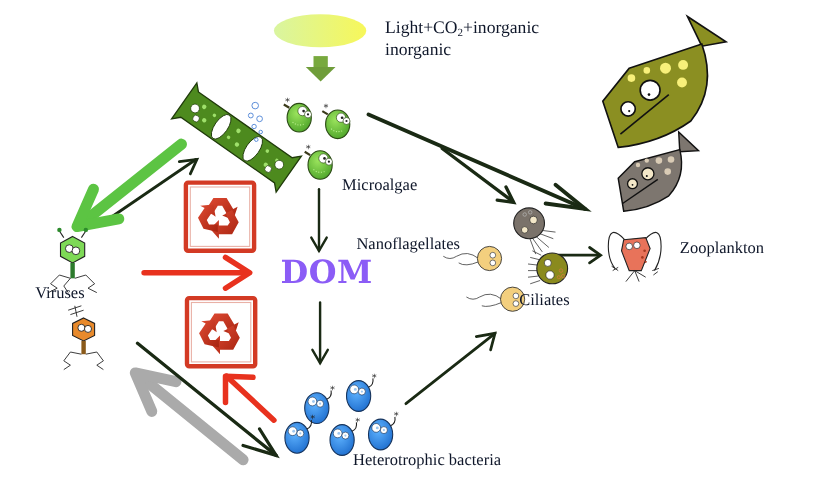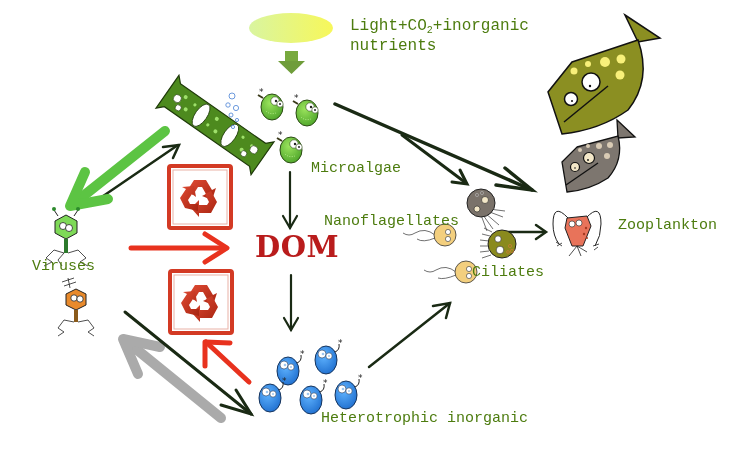--- a/index.html
+++ b/index.html
@@ -1,19 +1,19 @@
 <!DOCTYPE html>
 <html><head>
 <meta charset="utf-8">
 <style>
   html, body { margin: 0; padding: 0; background: #ffffff; }
   body { width: 754px; height: 458px; overflow: hidden; position: relative; font-family: "Liberation Serif", serif; }
   #stage { position: absolute; left: 0; top: 0; width: 754px; height: 458px; }
-  .lbl { position: absolute; font-family: Liberation Mono, monospace; color: #4d7c0f; font-size: 15px; line-height: 18px; white-space: nowrap; }
-  .lbl-dom { font-family: "DejaVu Serif", "Liberation Serif", serif; font-weight: bold; font-size: 29px; color: #b91c1c; letter-spacing: 0.5px; text-align: center; }
+  .lbl { position: absolute; font-family: Liberation Serif, serif; color: #0f172a; font-size: 15px; line-height: 18px; white-space: nowrap; }
+  .lbl-dom { font-family: "DejaVu Serif", "Liberation Serif", serif; font-weight: bold; font-size: 29px; color: #8b5cf6; letter-spacing: 0.5px; text-align: center; }
   sub { font-size: 10px; vertical-align: -3px; line-height: 0; }
 </style>
 </head>
 <body>
 
 <svg id="stage" width="754" height="458" viewBox="0 0 754 458" xmlns="http://www.w3.org/2000/svg">
   <defs>
     <linearGradient id="sunGrad" x1="0" y1="0" x2="1" y2="0">
       <stop offset="0" stop-color="#d9f5a0"></stop>
       <stop offset="1" stop-color="#f7f75a"></stop>
@@ -319,21 +319,21 @@
         <circle cx="588" cy="146" r="2"></circle>
         <circle cx="599" cy="146" r="3"></circle>
         <circle cx="610" cy="145" r="3"></circle>
         <circle cx="607" cy="156" r="3"></circle>
       </g>
   </g>
 </svg>
 
 <div class="lbl" style="left:350px; top:16px; font-size:16px; line-height:20px;">
   <span>Light+CO</span><sub>2</sub><span>+inorganic</span><br>
-  <span>nutrients</span>
+  <span>inorganic</span>
 </div>
 <div class="lbl" style="left:311px; top:160px;">Microalgae</div>
 <div class="lbl lbl-dom" style="left:255px; top:238px;">DOM</div>
 <div class="lbl" style="left:32px; top:258px;">Viruses</div>
 <div class="lbl" style="left:324px; top:213px;">Nanoflagellates</div>
 <div class="lbl" style="left:472px; top:264px;">Ciliates</div>
 <div class="lbl" style="left:618px; top:217px;">Zooplankton</div>
-<div class="lbl" style="left:321px; top:410px;">Heterotrophic inorganic</div>
+<div class="lbl" style="left:321px; top:410px;">Heterotrophic bacteria</div>
 
 </body></html>

